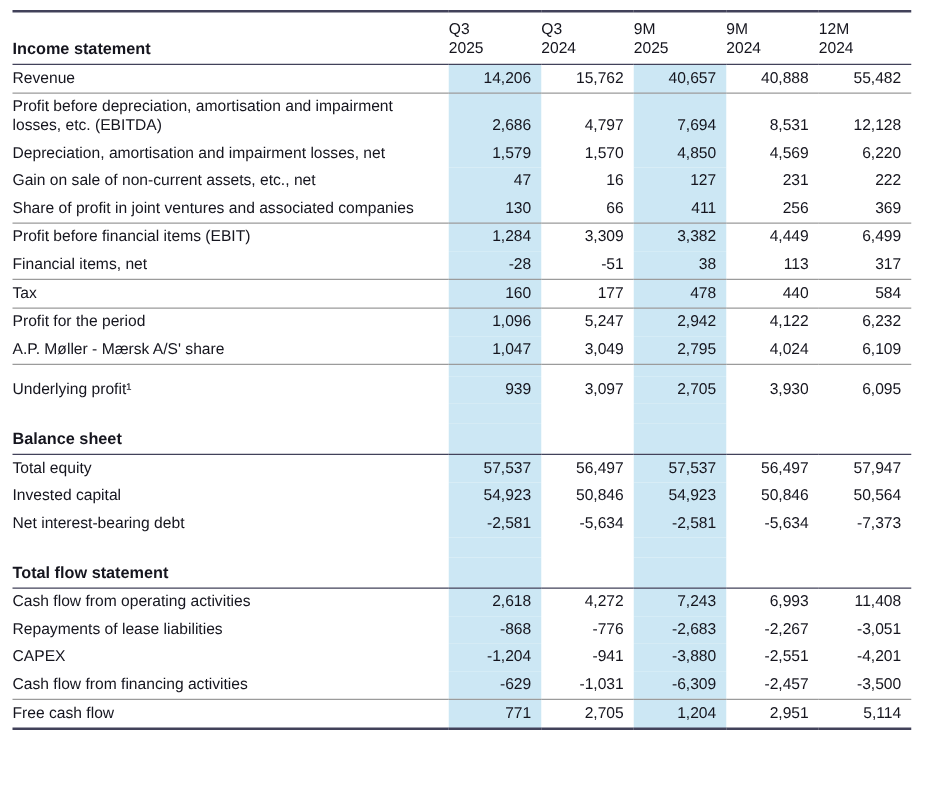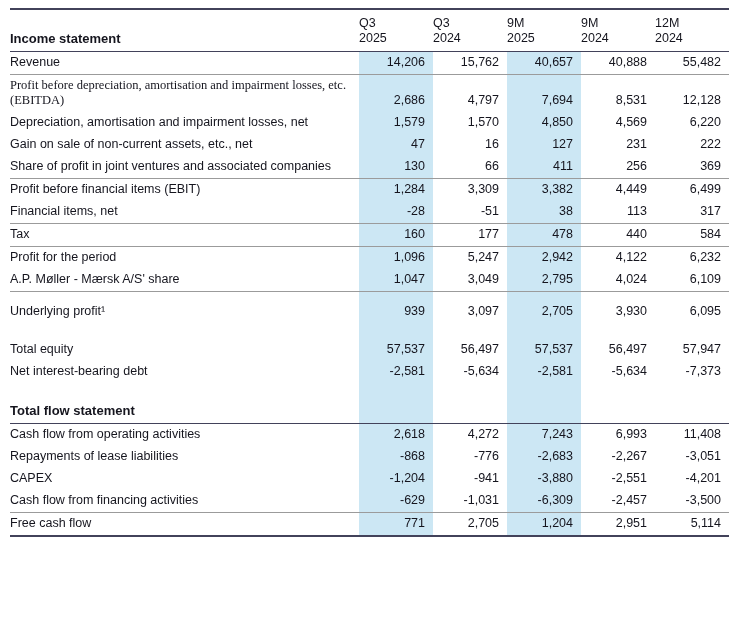--- a/index.html
+++ b/index.html
@@ -82,21 +82,21 @@
     <tbody id="body">
         <tr class="sep">
           <td class="label" style="white-space: nowrap;">Revenue</td>
           <td class="num hl">14,206</td>
           <td class="num">15,762</td>
           <td class="num hl">40,657</td>
           <td class="num">40,888</td>
           <td class="num">55,482</td>
         </tr>
         <tr>
-          <td class="label" style="white-space: normal; font-family: Liberation Serif, serif;">Profit before depreciation, amortisation and impairment losses, etc. (EBITDA)</td>
+          <td class="label" style="white-space: normal;">Profit before depreciation, amortisation and impairment losses, etc. (EBITDA)</td>
           <td class="num hl">2,686</td>
           <td class="num">4,797</td>
           <td class="num hl">7,694</td>
           <td class="num">8,531</td>
           <td class="num">12,128</td>
         </tr>
         <tr>
           <td class="label" style="white-space: nowrap;">Depreciation, amortisation and impairment losses, net</td>
           <td class="num hl">1,579</td>
           <td class="num">1,570</td>
@@ -177,29 +177,45 @@
           <td class="num">6,095</td>
         </tr>
         <tr class="spacer">
           <td style="height: 16px;"></td>
           <td class="hl" style="height: 16px;"></td>
           <td style="height: 16px;"></td>
           <td class="hl" style="height: 16px;"></td>
           <td style="height: 16px;"></td>
           <td style="height: 16px;"></td>
         </tr>
+        <tr class="section-title dark-sep">
+          <td class="label">Balance sheet</td>
+          <td class="num hl"></td>
+          <td class="num"></td>
+          <td class="num hl"></td>
+          <td class="num"></td>
+          <td class="num"></td>
+        </tr>
         <tr>
           <td class="label" style="white-space: nowrap;">Total equity</td>
           <td class="num hl">57,537</td>
           <td class="num">56,497</td>
           <td class="num hl">57,537</td>
           <td class="num">56,497</td>
           <td class="num">57,947</td>
         </tr>
         <tr>
+          <td class="label" style="white-space: nowrap;">Invested capital</td>
+          <td class="num hl">54,923</td>
+          <td class="num">50,846</td>
+          <td class="num hl">54,923</td>
+          <td class="num">50,846</td>
+          <td class="num">50,564</td>
+        </tr>
+        <tr>
           <td class="label" style="white-space: nowrap;">Net interest-bearing debt</td>
           <td class="num hl">-2,581</td>
           <td class="num">-5,634</td>
           <td class="num hl">-2,581</td>
           <td class="num">-5,634</td>
           <td class="num">-7,373</td>
         </tr>
         <tr class="spacer">
           <td style="height: 16px;"></td>
           <td class="hl" style="height: 16px;"></td>

